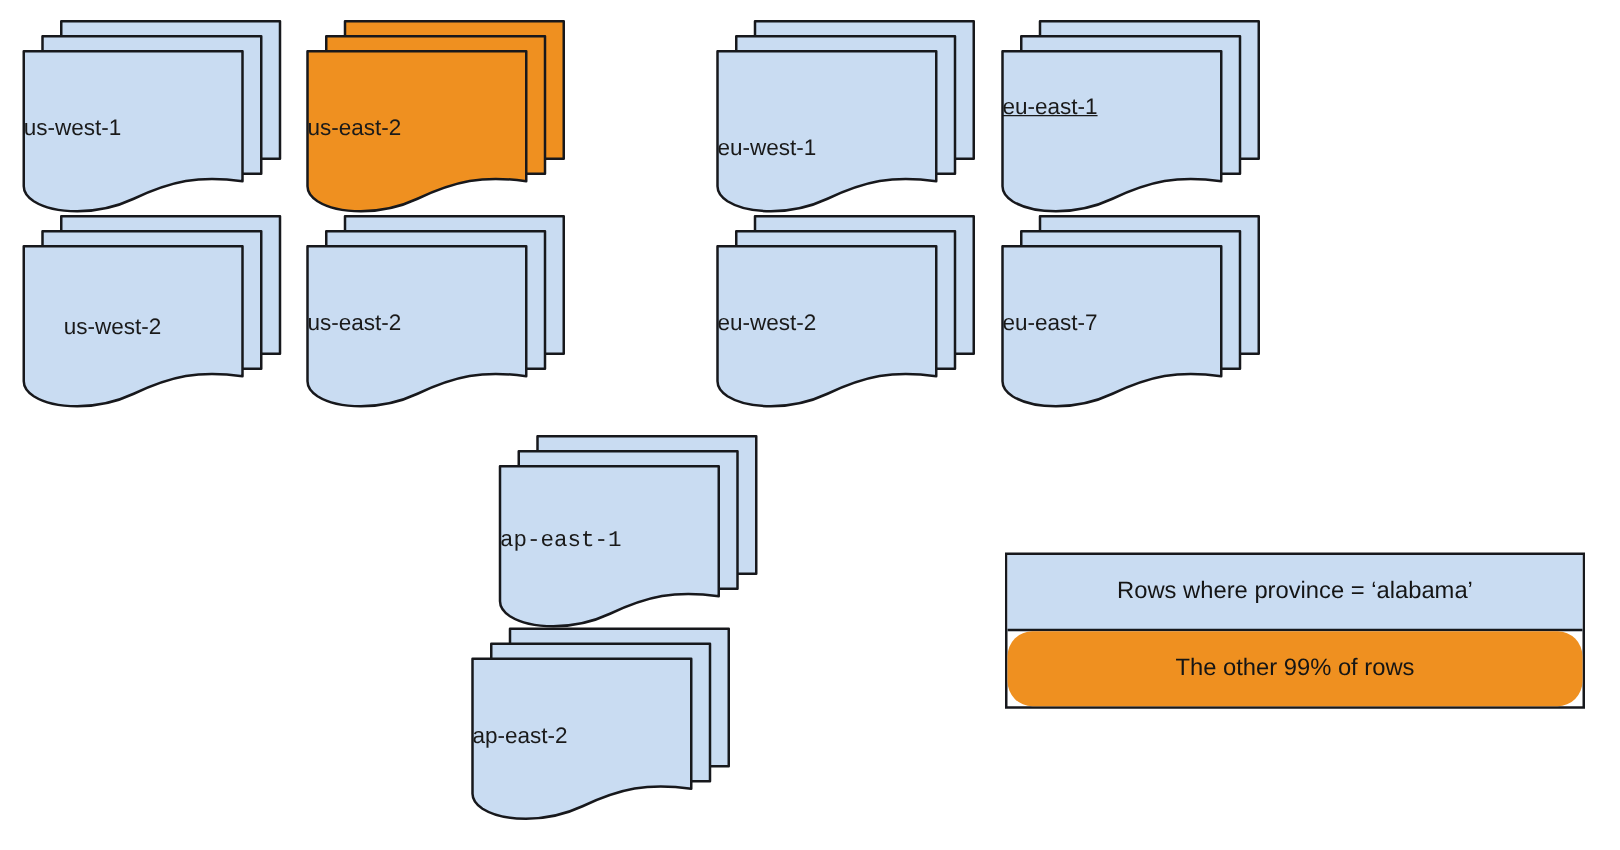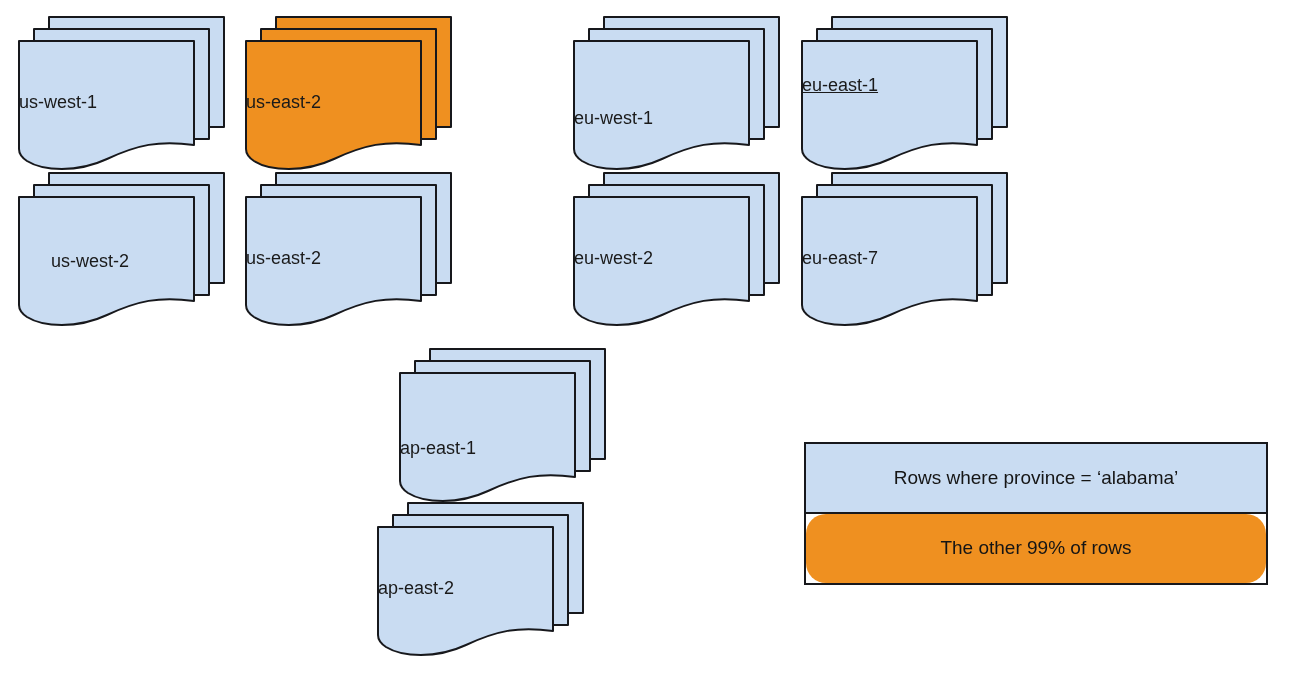--- a/index.html
+++ b/index.html
@@ -36,21 +36,21 @@
     color: #1a1a1a;
     font-family: "Liberation Sans", sans-serif;
     pointer-events: none;
     white-space: nowrap;
   }
   .legend {
     position: absolute;
     left: 804px;
     top: 442px;
     width: 464px;
-    height: 143px;
+    height: 125px;
     border: 2px solid #17181c;
     box-sizing: border-box;
   }
   .legend-row {
     height: 50%;
     box-sizing: border-box;
     display: flex;
     align-items: center;
     justify-content: center;
     font-size: 19px;
@@ -135,21 +135,21 @@
           <path d="M 0,0 L 175,0 L 175,104 C 140,99 118,104 88,118 C 58,132 24,130 8,120 C 2,116 0,112 0,108 Z" transform="translate(0,24)" fill="#c9dcf2" stroke="#17181c" stroke-width="2" stroke-linejoin="round"></path>
         </svg>
         <div class="stack-label" style="top: 75px;">eu-east-7</div>
       </div>
       <div class="stack" style="left: 400px; top: 349px;">
         <svg width="205" height="160" viewBox="0 0 205 160">
           <path d="M 0,0 L 175,0 L 175,110 L 0,110 Z" transform="translate(30,0)" fill="#c9dcf2" stroke="#17181c" stroke-width="2" stroke-linejoin="round"></path>
           <path d="M 0,0 L 175,0 L 175,110 L 0,110 Z" transform="translate(15,12)" fill="#c9dcf2" stroke="#17181c" stroke-width="2" stroke-linejoin="round"></path>
           <path d="M 0,0 L 175,0 L 175,104 C 140,99 118,104 88,118 C 58,132 24,130 8,120 C 2,116 0,112 0,108 Z" transform="translate(0,24)" fill="#c9dcf2" stroke="#17181c" stroke-width="2" stroke-linejoin="round"></path>
         </svg>
-        <div class="stack-label" style="top: 89px;">ap-east-1</div>
+        <div class="stack-label" style="top: 74px; font-family: Liberation Mono, monospace;">ap-east-1</div>
       </div>
       <div class="stack" style="left: 378px; top: 503px;">
         <svg width="205" height="160" viewBox="0 0 205 160">
           <path d="M 0,0 L 175,0 L 175,110 L 0,110 Z" transform="translate(30,0)" fill="#c9dcf2" stroke="#17181c" stroke-width="2" stroke-linejoin="round"></path>
           <path d="M 0,0 L 175,0 L 175,110 L 0,110 Z" transform="translate(15,12)" fill="#c9dcf2" stroke="#17181c" stroke-width="2" stroke-linejoin="round"></path>
           <path d="M 0,0 L 175,0 L 175,104 C 140,99 118,104 88,118 C 58,132 24,130 8,120 C 2,116 0,112 0,108 Z" transform="translate(0,24)" fill="#c9dcf2" stroke="#17181c" stroke-width="2" stroke-linejoin="round"></path>
         </svg>
         <div class="stack-label" style="top: 75px;">ap-east-2</div>
       </div>
     </div>

